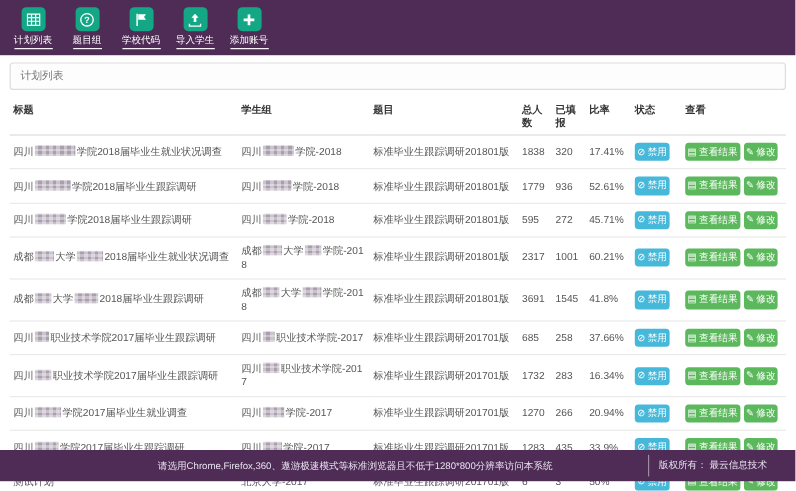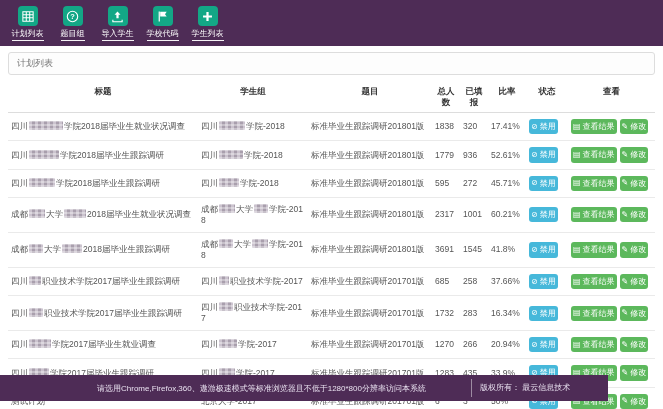--- a/index.html
+++ b/index.html
@@ -16,40 +16,40 @@
   .tb-icon{width:20px;height:20px;background:#13a786;border-radius:4px;
     display:flex;align-items:center;justify-content:center;flex:0 0 auto;}
   .tb-label{color:#fff;font-size:8px;margin-top:4px;border-bottom:1px solid rgba(255,255,255,.95);
     padding-bottom:1px;white-space:nowrap;line-height:1.1;}
   
   .breadcrumb-bar{margin:6px 8px;border:1px solid #ddd;border-radius:3px;background:#fdfdfd;
     padding:4px 8px;font-size:9px;color:#777;}
   
   .content{padding:0 8px;}
   table{border-collapse:collapse;table-layout:fixed;width:647px;font-size:8.5px;color:#555;}
-  th{font-weight:bold;color:#333;text-align:center;padding:5px 3px;border-bottom:1px solid #ddd;
+  th{font-weight:bold;color:#333;text-align:left;padding:5px 3px;border-bottom:1px solid #ddd;
     vertical-align:top;line-height:1.25;}
   td{padding:6px 3px;border-bottom:1px solid #eaeaea;vertical-align:middle;line-height:1.3;
     overflow:hidden;word-break:break-all;}
   .redact{display:inline-block;height:9px;margin:0 1px;vertical-align:-1px;border-radius:1px;
     background-image:
       repeating-linear-gradient(0deg, rgba(255,255,255,.35) 0 2px, rgba(0,0,0,0) 2px 4px),
       repeating-linear-gradient(90deg,#cbc3ce 0 3px,#a99fad 3px 6px);}
   .btn{display:inline-flex;align-items:center;gap:2px;border:none;border-radius:3px;color:#fff;
     font-size:8px;padding:3px 2px;cursor:pointer;font-family:inherit;line-height:1.15;white-space:nowrap;}
   .btn-blue{background:#46b8da;}
   .btn-green{background:#5cb85c;}
   .bicon{font-size:8px;line-height:1;}
   .actions{display:flex;gap:3px;align-items:center;}
   
-  footer{position:absolute;left:0;bottom:8px;width:608px;height:26px;background:#4e2c56;
+  footer{position:absolute;left:0;bottom:8px;width:663px;height:26px;background:#4e2c56;
     display:flex;align-items:center;box-sizing:border-box;color:#e9e1f0;font-size:8px;}
   .footer-center{flex:1;text-align:center;padding-left:60px;}
   .footer-sep{width:1px;height:18px;background:rgba(255,255,255,.45);margin:0 8px;}
-  .footer-right{width:108px;line-height:1.35;padding-right:20px;}
+  .footer-right{width:108px;line-height:1.35;padding-right:6px;}
 </style>
 </head>
 <body>
 
 <div class="toolbar">
   <div class="tb-item">
     <span class="tb-icon">
       <svg width="12" height="12" viewBox="0 0 14 14">
           <path d="M1 2h12v11H1zM1 5.5h12M1 9h12M5 2v11M9 2v11" fill="none" stroke="#fff" stroke-width="1.2"></path>
         </svg>
@@ -61,42 +61,42 @@
       <svg width="13" height="13" viewBox="0 0 14 14">
           <circle cx="7" cy="7" r="5.6" fill="none" stroke="#fff" stroke-width="1.2"></circle>
           <text x="7" y="9.8" text-anchor="middle" font-size="8" font-weight="bold" fill="#fff">?</text>
         </svg>
     </span>
     <span class="tb-label">题目组</span>
   </div>
   <div class="tb-item">
     <span class="tb-icon">
       <svg width="13" height="13" viewBox="0 0 14 14">
+          <path d="M3.5 1.5v11" stroke="#fff" stroke-width="1.3"></path>
+          <path d="M4.5 2h7L9.7 4.5 11.5 7h-7z" fill="#fff"></path>
+        </svg>
+    </span>
+    <span class="tb-label">学校代码</span>
+  </div>
+  <div class="tb-item">
+    <span class="tb-icon">
+      <svg width="13" height="13" viewBox="0 0 14 14">
           <path d="M7 1.5l3.2 3.7H8.2V9H5.8V5.2H3.8z" fill="#fff"></path>
           <path d="M2 10.5v2.2h10v-2.2" fill="none" stroke="#fff" stroke-width="1.2"></path>
         </svg>
     </span>
     <span class="tb-label">导入学生</span>
   </div>
   <div class="tb-item">
     <span class="tb-icon">
       <svg width="13" height="13" viewBox="0 0 14 14">
-          <path d="M3.5 1.5v11" stroke="#fff" stroke-width="1.3"></path>
-          <path d="M4.5 2h7L9.7 4.5 11.5 7h-7z" fill="#fff"></path>
-        </svg>
-    </span>
-    <span class="tb-label">学校代码</span>
-  </div>
-  <div class="tb-item">
-    <span class="tb-icon">
-      <svg width="13" height="13" viewBox="0 0 14 14">
           <path d="M7 2.2v9.6M2.2 7h9.6" fill="none" stroke="#fff" stroke-width="2.4"></path>
         </svg>
     </span>
-    <span class="tb-label">学生列表</span>
+    <span class="tb-label">添加账号</span>
   </div>
 </div>
 
 <div class="breadcrumb-bar">
   <span>计划列表</span>
 </div>
 
 <div class="content">
   <table>
     <colgroup>

